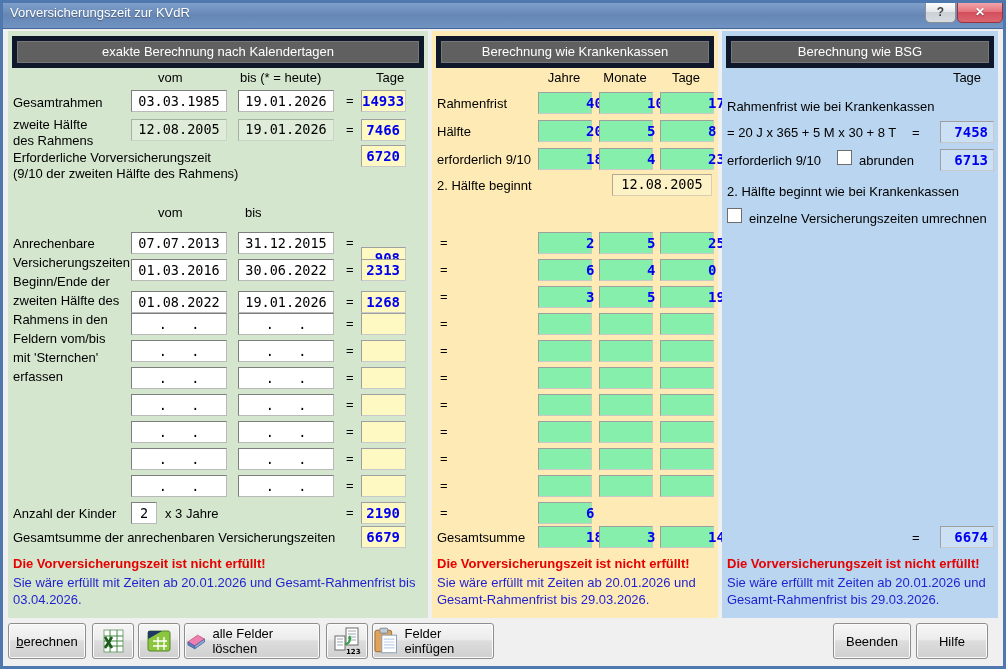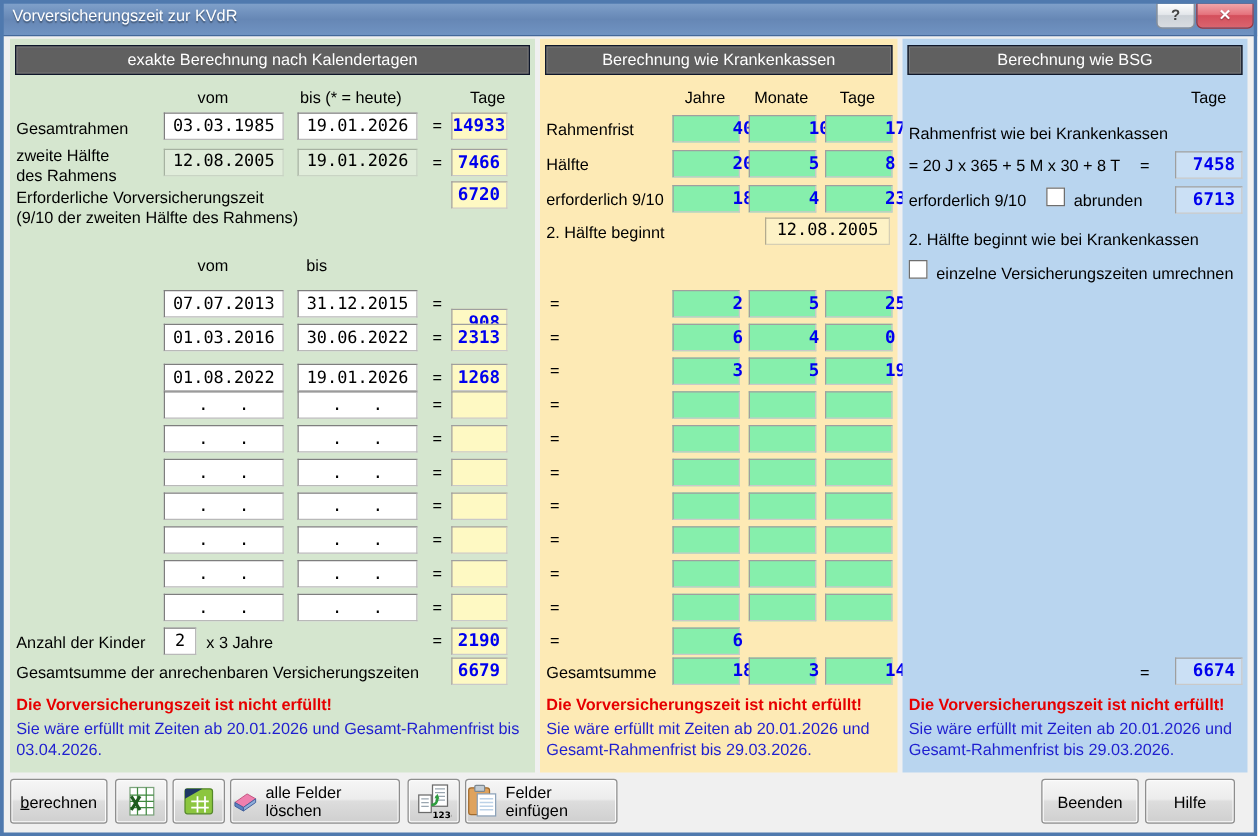--- a/index.html
+++ b/index.html
@@ -15,21 +15,21 @@
   .tb-btn.help{left:925px;width:29px;background:linear-gradient(#fdfdfd,#e4e7eb 45%,#ccd1d7 50%,#d8dce1);
     border:1px solid #8a9097;color:#444;font-weight:bold;font-size:12px;line-height:18px;}
   .tb-btn.close{left:957px;width:44px;background:linear-gradient(#f0a6aa,#e5737d 45%,#d44f5c 50%,#da656f);
     border:1px solid #98343e;color:#fff;font-weight:bold;font-size:12px;line-height:18px;text-shadow:0 1px 1px rgba(0,0,0,.4);}
   
   .panel{position:absolute;top:31px;height:587px;}
   .panel.green{left:8px;width:420px;background:#d5e6cf;}
   .panel.yellow{left:432px;width:286px;background:#fdeab5;}
   .panel.blue{left:722px;width:276px;background:#b9d5ef;}
   .phdr{position:absolute;left:4px;right:4px;top:5px;height:22px;background:#606060;
-    border:1px solid #0f172a;box-shadow:inset 0 0 0 1px #777;color:#fff;font-size:13px;
+    border:5px solid #0f172a;box-shadow:inset 0 0 0 1px #777;color:#fff;font-size:13px;
     text-align:center;line-height:22px;}
   .lbl{position:absolute;font-size:13px;color:#000;white-space:nowrap;line-height:16px;}
   .lbl.wrap{white-space:pre-line;}
   .eq{position:absolute;font-size:13px;color:#000;}
   
   .fld{position:absolute;height:22px;box-sizing:border-box;background:#fff;
     border:1px solid;border-color:#7e7e7e #b9b9b9 #b9b9b9 #7e7e7e;
     font-family:"DejaVu Sans Mono",monospace;font-size:13.5px;color:#000;
     text-align:center;padding:0;white-space:pre;line-height:19px;}
   input.fld{outline:none;}
@@ -97,20 +97,28 @@
     <span class="eq" style="left:338px;top:91px">=</span>
     <div class="rbox g" style="top:88px">7466</div>
 
     <span class="lbl" style="left:5px;top:119px">Erforderliche Vorversicherungszeit</span>
     <div class="rbox g" style="top:114px">6720</div>
     <span class="lbl" style="left:5px;top:135px">(9/10 der zweiten Hälfte des Rahmens)</span>
 
     <span class="lbl" style="left:150px;top:174px">vom</span>
     <span class="lbl" style="left:237px;top:174px">bis</span>
 
+    <span class="lbl wrap" style="left:5px;top:203px;line-height:19px">Anrechenbare
+Versicherungszeiten
+Beginn/Ende der
+zweiten Hälfte des
+Rahmens in den
+Feldern vom/bis
+mit 'Sternchen'
+erfassen</span>
 
       <div class="drow" style="top: 201px;">
         <input class="fld c1" style="top: 0px;" value="07.07.2013">
         <input class="fld c2" style="top: 0px;" value="31.12.2015">
         <span class="eq">=</span>
         <div class="rbox g" style="top:15px">908</div>
       </div>
 
       <div class="drow" style="top: 228px;">
         <input class="fld c1" style="top: 0px;" value="01.03.2016">

